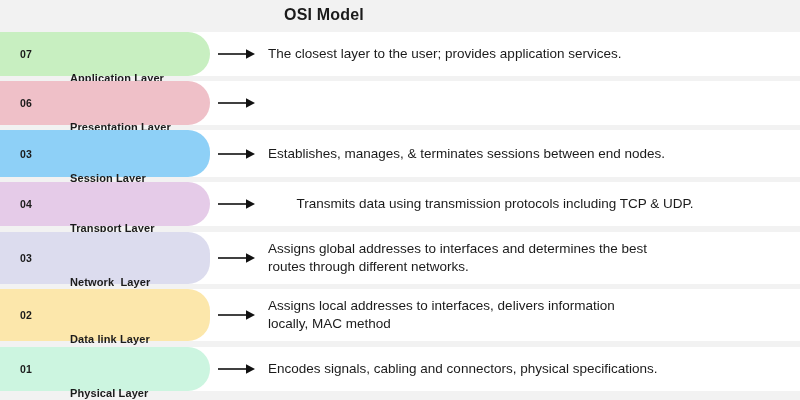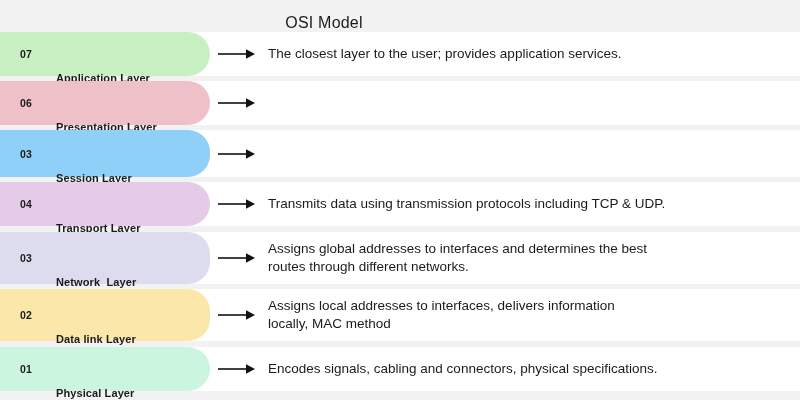--- a/index.html
+++ b/index.html
@@ -17,24 +17,23 @@
     background:#f2f2f2;
   }
 
   
   #title {
     position:absolute;
     left:0; top:6px;
     width:648px;
     text-align:center;
     font-size:16px;
-    font-weight:normal;
+    font-weight:bold;
     color:#1b1b1b;
     letter-spacing:0.2px;
-    margin-top:8px;
   }
 
   
   .row {
     position:absolute;
     left:0;
     width:728px;
     background:#ffffff;
     border-radius:22px 0 0 22px;
   }
@@ -62,21 +61,21 @@
     position:absolute;
     left:38px;
     font-size:10.5px;
     font-weight:bold;
     color:#1b1b1b;
     letter-spacing:0.2px;
   }
 
   .pill-name {
     position:absolute;
-    left:74px;
+    left:88px;
     font-size:11px;
     font-weight:bold;
     color:#1b1b1b;
     letter-spacing:0.1px;
     white-space:pre;
     margin-top:48px;
   }
 
   
   .arrow {
@@ -133,22 +132,23 @@
       <div class="row" style="top: 130px; height: 47px;">
         <div class="row-bg"></div>
         <div class="pill" style="background: rgb(142, 208, 247);">
           <span class="pill-num">03</span>
           <span class="pill-name">Session Layer</span>
         </div>
         <svg class="arrow" viewBox="0 0 38 14">
           <line x1="0" y1="7" x2="29" y2="7" stroke="#111111" stroke-width="1.6"></line>
           <polygon points="28,2.2 37,7 28,11.8" fill="#111111"></polygon>
         </svg>
+        <div class="desc">Establishes, manages, &amp; terminates sessions between end nodes.</div>
       </div>
-      <div class="row" style="top: 182px; height: 44px;">
+      <div class="row" style="top: 182px; height: 44px; text-align: center;">
         <div class="row-bg"></div>
         <div class="pill" style="background: rgb(229, 203, 232);">
           <span class="pill-num">04</span>
           <span class="pill-name">Transport Layer</span>
         </div>
         <svg class="arrow" viewBox="0 0 38 14">
           <line x1="0" y1="7" x2="29" y2="7" stroke="#111111" stroke-width="1.6"></line>
           <polygon points="28,2.2 37,7 28,11.8" fill="#111111"></polygon>
         </svg>
         <div class="desc">Transmits data using transmission protocols including TCP &amp; UDP.</div>

